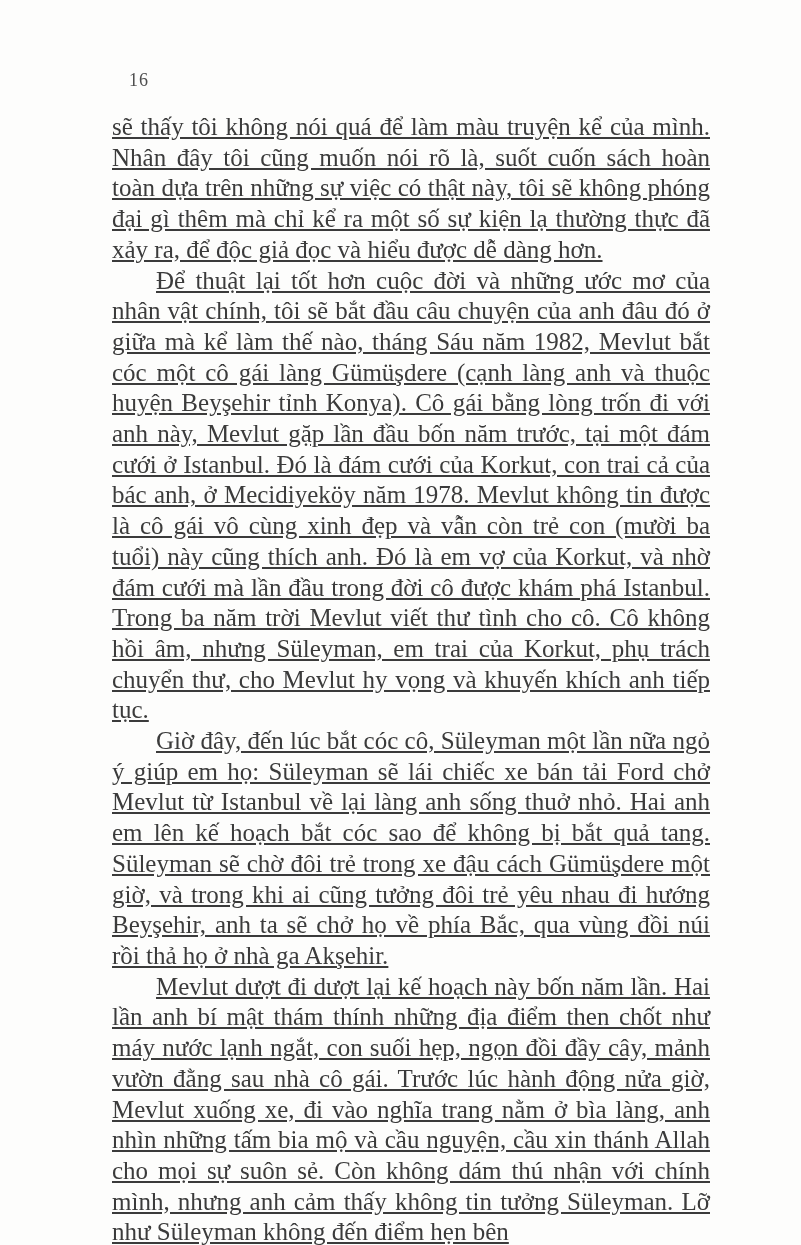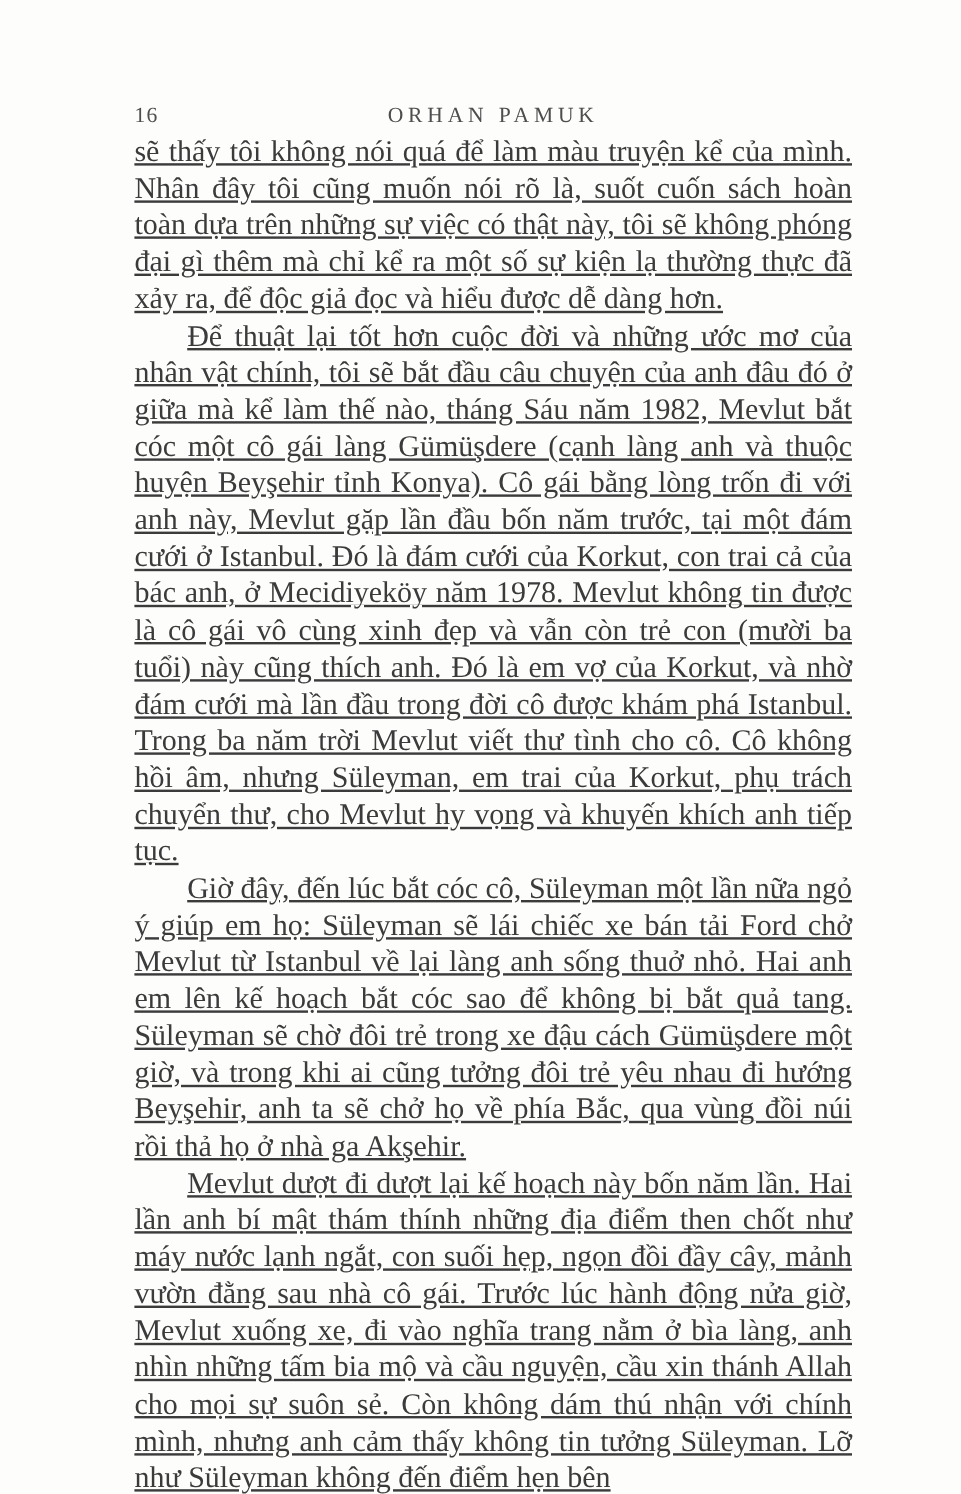--- a/index.html
+++ b/index.html
@@ -11,24 +11,23 @@
     position: relative;
     width: 801px;
     height: 1245px;
     background: var(--bg-color, #fdfdfc);
     font-family: "Liberation Serif", "DejaVu Serif", serif;
     overflow: hidden;
   }
   .running-head {
     position: absolute;
     top: 70px;
-    left: 112px;
+    left: 129px;
     width: 598px;
     height: 24px;
-    margin-top: 16px;
   }
   .page-number {
     position: absolute;
     left: 0;
     top: 0;
     font-size: 18px;
     color: var(--header-color, #4e4e4e);
     letter-spacing: 1px;
   }
   .book-author {
@@ -62,21 +61,20 @@
   .page-body p.indent {
     text-indent: 44px;
   }
 </style>
 </head>
 <body>
 
 <div class="page">
   <div class="running-head">
     <span class="page-number">16</span>
-    <span class="book-author">ORHAN PAMUK</span>
   </div>
   <main class="page-body">
 
   <p>sẽ thấy tôi không nói quá để làm màu truyện kể của mình. Nhân đây tôi cũng muốn nói rõ là, suốt cuốn sách hoàn toàn dựa trên những sự việc có thật này, tôi sẽ không phóng đại gì thêm mà chỉ kể ra một số sự kiện lạ thường thực đã xảy ra, để độc giả đọc và hiểu được dễ dàng hơn.</p>
       <p class="indent">Để thuật lại tốt hơn cuộc đời và những ước mơ của nhân vật chính, tôi sẽ bắt đầu câu chuyện của anh đâu đó ở giữa mà kể làm thế nào, tháng Sáu năm 1982, Mevlut bắt cóc một cô gái làng Gümüşdere (cạnh làng anh và thuộc huyện Beyşehir tỉnh Konya). Cô gái bằng lòng trốn đi với anh này, Mevlut gặp lần đầu bốn năm trước, tại một đám cưới ở Istanbul. Đó là đám cưới của Korkut, con trai cả của bác anh, ở Mecidiyeköy năm 1978. Mevlut không tin được là cô gái vô cùng xinh đẹp và vẫn còn trẻ con (mười ba tuổi) này cũng thích anh. Đó là em vợ của Korkut, và nhờ đám cưới mà lần đầu trong đời cô được khám phá Istanbul. Trong ba năm trời Mevlut viết thư tình cho cô. Cô không hồi âm, nhưng Süleyman, em trai của Korkut, phụ trách chuyển thư, cho Mevlut hy vọng và khuyến khích anh tiếp tục.</p>
       <p class="indent">Giờ đây, đến lúc bắt cóc cô, Süleyman một lần nữa ngỏ ý giúp em họ: Süleyman sẽ lái chiếc xe bán tải Ford chở Mevlut từ Istanbul về lại làng anh sống thuở nhỏ. Hai anh em lên kế hoạch bắt cóc sao để không bị bắt quả tang. Süleyman sẽ chờ đôi trẻ trong xe đậu cách Gümüşdere một giờ, và trong khi ai cũng tưởng đôi trẻ yêu nhau đi hướng Beyşehir, anh ta sẽ chở họ về phía Bắc, qua vùng đồi núi rồi thả họ ở nhà ga Akşehir.</p>
       <p class="indent">Mevlut dượt đi dượt lại kế hoạch này bốn năm lần. Hai lần anh bí mật thám thính những địa điểm then chốt như máy nước lạnh ngắt, con suối hẹp, ngọn đồi đầy cây, mảnh vườn đằng sau nhà cô gái. Trước lúc hành động nửa giờ, Mevlut xuống xe, đi vào nghĩa trang nằm ở bìa làng, anh nhìn những tấm bia mộ và cầu nguyện, cầu xin thánh Allah cho mọi sự suôn sẻ. Còn không dám thú nhận với chính mình, nhưng anh cảm thấy không tin tưởng Süleyman. Lỡ như Süleyman không đến điểm hẹn bên</p>
     </main>
 </div>
 

